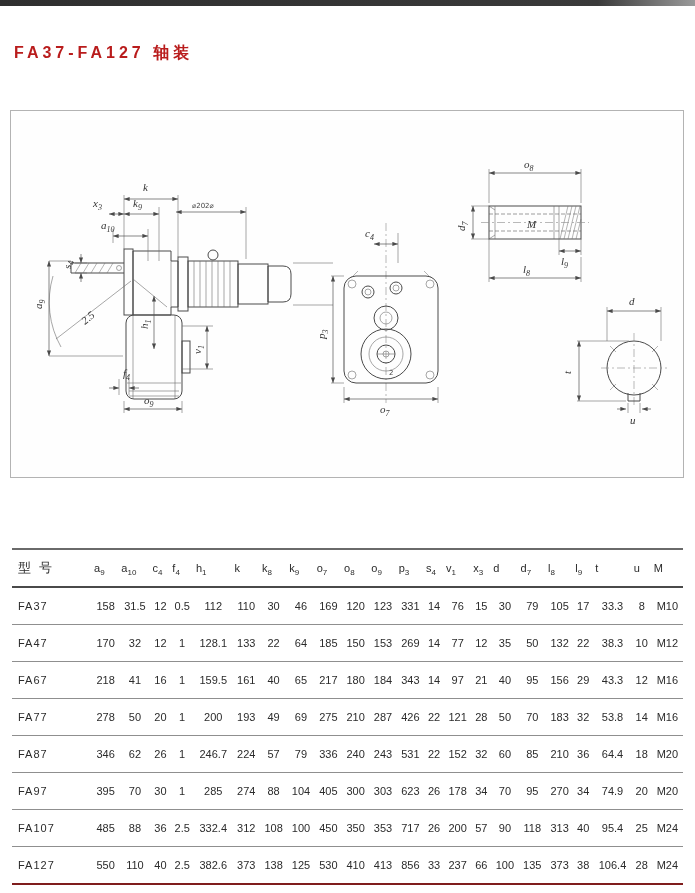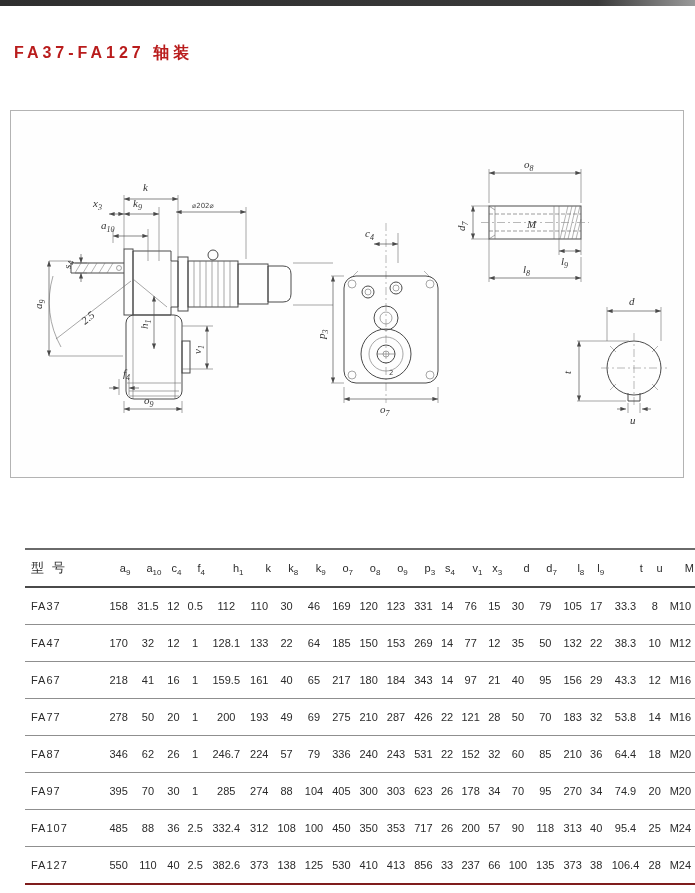--- a/index.html
+++ b/index.html
@@ -21,23 +21,23 @@
   .dim{fill:none;stroke:#555;stroke-width:0.7;}
   .dimarr{marker-start:url(#ar);marker-end:url(#ar);}
   .cl{fill:none;stroke:#8a8a8a;stroke-width:0.6;stroke-dasharray:8 3 2 3;}
   .dash{fill:none;stroke:#5a5a5a;stroke-width:0.6;stroke-dasharray:4 2;}
   .hatch{stroke:#6a6a6a;stroke-width:0.5;}
   text.lbl{font-family:"Liberation Serif",serif;font-style:italic;font-size:11px;fill:#333;}
   text.lbl .sub{font-size:8px;}
   text.tiny{font-family:"DejaVu Sans",sans-serif;font-size:7px;fill:#444;font-style:normal;}
 
   
-  .dim-table{position:absolute;left:25px;top:548px;width:671px;border-collapse:collapse;
+  .dim-table{position:absolute;left:12px;top:548px;width:671px;border-collapse:collapse;
     font-size:11px;color:#2b2b2b;table-layout:auto;}
-  .dim-table thead th{font-weight:normal;height:36px;text-align:right;padding:0 2px;
+  .dim-table thead th{font-weight:normal;height:36px;text-align:left;padding:0 2px;
     border-top:2px solid #6a6a6a;border-bottom:2px solid #4a4a4a;white-space:nowrap;}
   .dim-table tbody td{height:36px;text-align:center;padding:0 2px;
     border-bottom:1px solid #8f8f8f;white-space:nowrap;}
   .dim-table tbody tr:last-child td{border-bottom:2px solid #7f1d1d;}
   .dim-table .model-col{text-align:left;width:72px;padding-left:6px;letter-spacing:1px;}
   .dim-table th.model-col{letter-spacing:8px;font-size:13px;}
   sub{font-size:8px;line-height:0;}
 </style>
 </head>
 <body>

